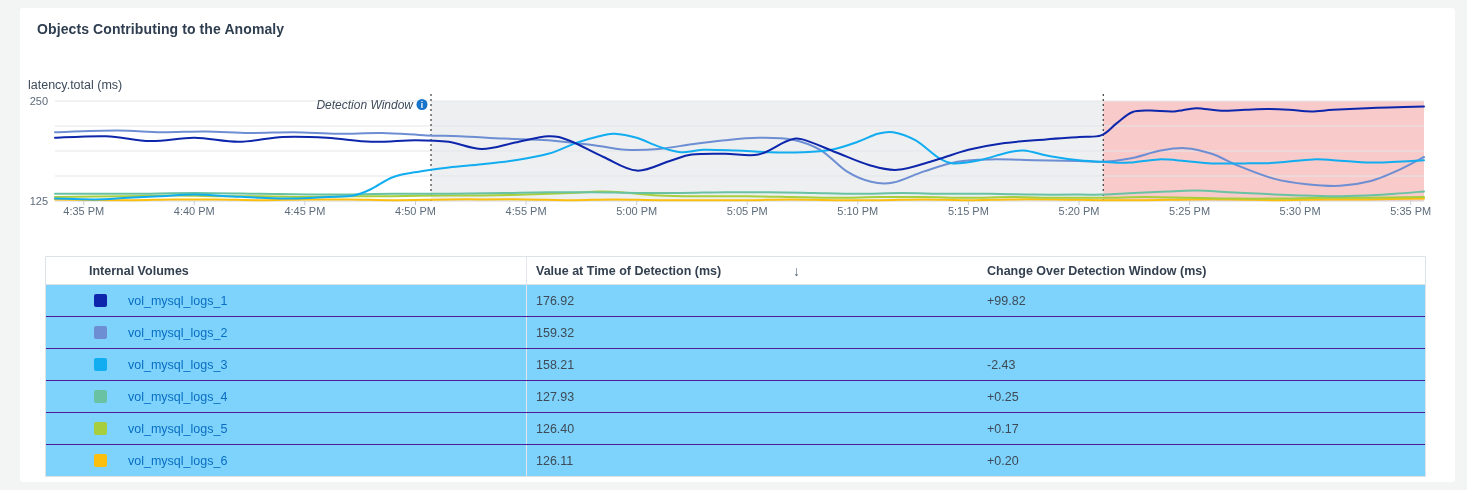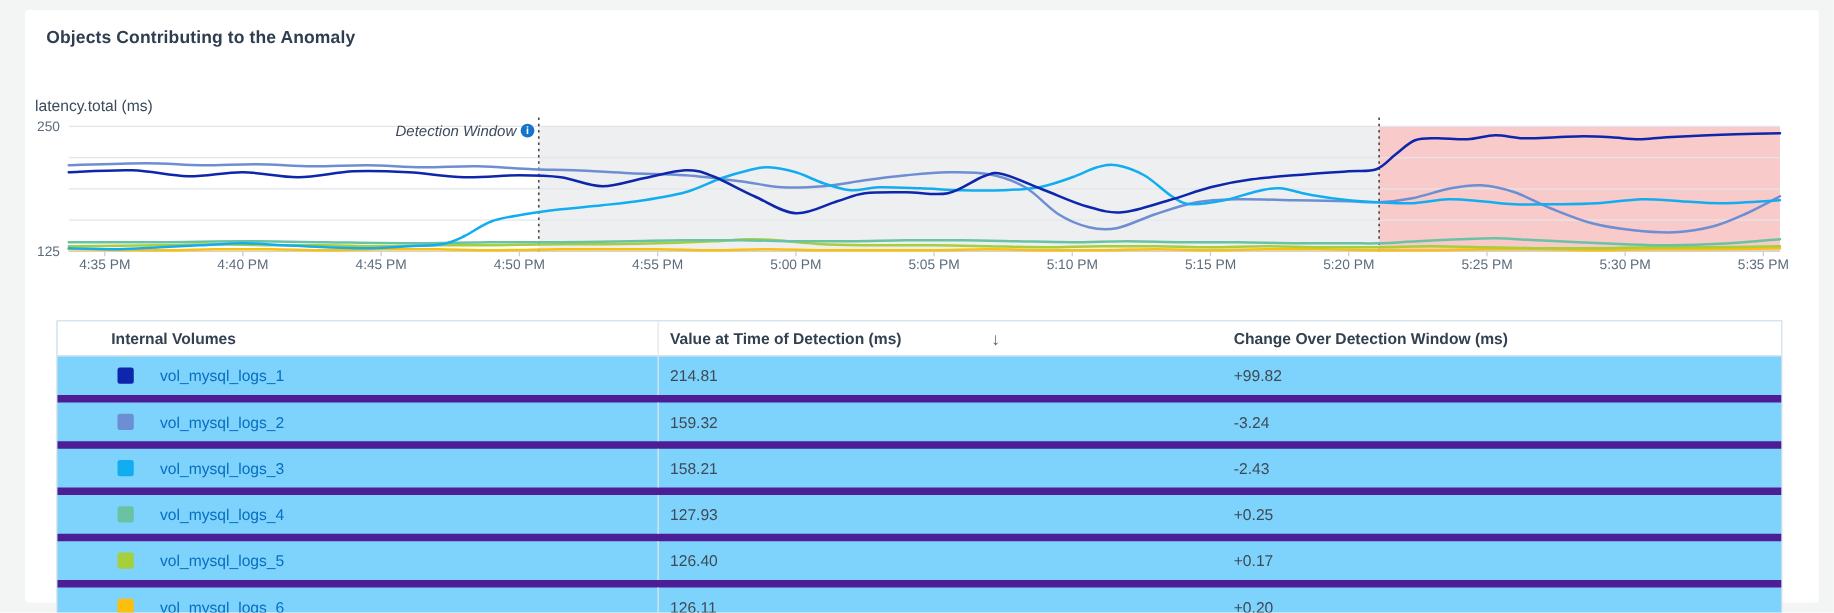--- a/index.html
+++ b/index.html
@@ -25,21 +25,21 @@
 
   
   .vol-table{
     position:absolute;left:25px;top:248px;width:1379px;
     background:#7dd3fc;border:1px solid #dde2e6;border-radius:1px;
     font-size:12.5px;color:#3e4a57;
   }
   .tr,.thead{display:grid;grid-template-columns:481px 452px 1fr;align-items:stretch;}
   .thead{height:27px;font-weight:bold;color:#334050;border-bottom:1px solid #dde2e6;background:#fff;}
   .tr{height:31px;}
-  .tr + .tr{border-top:6px solid #4c1d95;}
+  .tr + .tr{border-top:1px solid #4c1d95;}
   .th,.td{display:flex;align-items:center;}
   .th1,.td1{padding-left:43px;border-right:1px solid #e3e7eb;}
   .td1{padding-left:48px;}
   .th2{position:relative;padding-left:9px;}
   .td2{padding-left:9px;}
   .th3,.td3{padding-left:8px;}
   .sort{
     position:absolute;left:266px;top:50%;transform:translateY(-50%);
     font-size:14px;color:#5a6a7a;cursor:pointer;
   }
@@ -115,30 +115,29 @@
         <span class="sort">↓</span>
       </div>
       <div class="th th3">Change Over Detection Window (ms)</div>
     </div>
     <div id="table-body">
         <div class="tr">
           <div class="td td1">
             <span class="swatch" style="background:#0d26ab"></span>
             <a class="vol-link">vol_mysql_logs_1</a>
           </div>
-          <div class="td td2">214.81</div>
+          <div class="td td2">176.92</div>
           <div class="td td3">+99.82</div>
         </div>
         <div class="tr">
           <div class="td td1">
             <span class="swatch" style="background:#6d8ed3"></span>
             <a class="vol-link">vol_mysql_logs_2</a>
           </div>
           <div class="td td2">159.32</div>
-          <div class="td td3">-3.24</div>
         </div>
         <div class="tr">
           <div class="td td1">
             <span class="swatch" style="background:#12adf0"></span>
             <a class="vol-link">vol_mysql_logs_3</a>
           </div>
           <div class="td td2">158.21</div>
           <div class="td td3">-2.43</div>
         </div>
         <div class="tr">

